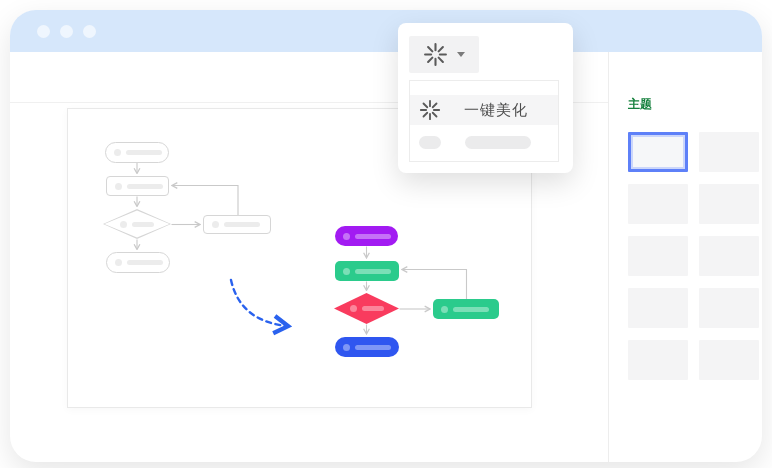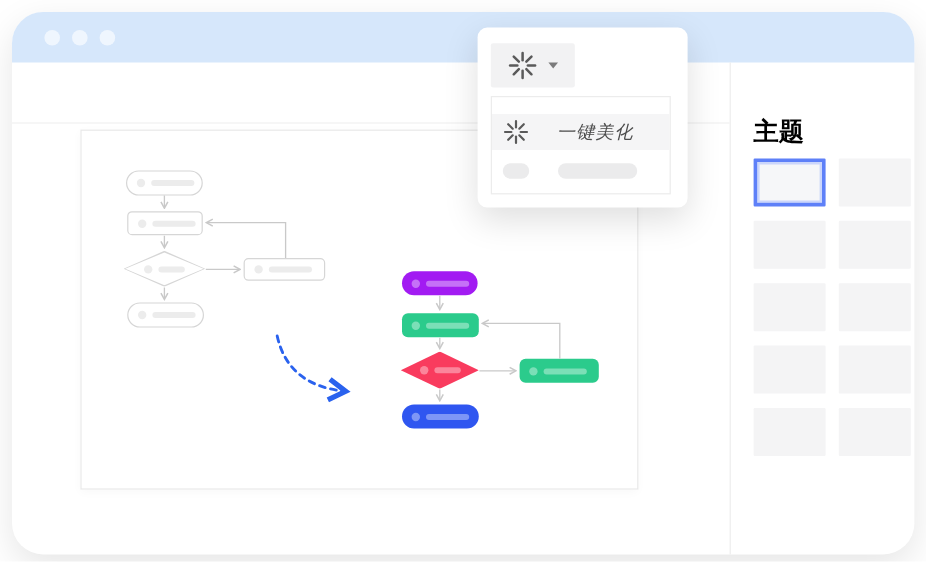--- a/index.html
+++ b/index.html
@@ -6,21 +6,21 @@
   #stage{position:relative;width:772px;height:468px;overflow:hidden;}
   #window{position:absolute;left:10px;top:10px;width:752px;height:452px;background:#fff;
           border-radius:26px;box-shadow:0 10px 30px rgba(0,0,0,.10);}
   
   .hdr{position:absolute;left:0;top:0;width:100%;height:42px;border-radius:26px 26px 0 0;
        display:flex;align-items:center;padding-left:27px;gap:10px;box-sizing:border-box;background:#D6E7FB;}
   .hdr .dot{width:13px;height:13px;border-radius:50%;background:rgba(255,255,255,.62);}
   .toolbar-strip{position:absolute;left:0;top:42px;width:598px;height:50px;border-bottom:1px solid #F0F0F0;}
   
   .sidebar{position:absolute;left:598px;top:42px;right:0;bottom:0;border-left:1px solid #EDEDED;}
-  .sidebar-title{position:absolute;left:19px;top:44px;font-size:21px;font-weight:700;color:#000000;}
+  .sidebar-title{position:absolute;left:19px;top:44px;font-size:12px;font-weight:700;color:#15803d;}
   .theme-grid{position:absolute;left:19px;top:80px;display:grid;grid-template-columns:repeat(2,60px);
               grid-auto-rows:40px;column-gap:11px;row-gap:12px;}
   .theme-cell{background:#F4F4F5;border-radius:1px;box-sizing:border-box;}
   .theme-cell.selected{background:#F6F7F9;border:3px solid #5E80F8;box-shadow:inset 0 0 0 2px #CBD6FB;}
   
   .card{position:absolute;left:57px;top:98px;width:463px;height:298px;background:#fff;
         border:1px solid #E9E9E9;box-shadow:0 2px 8px rgba(0,0,0,.03);}
   .n{position:absolute;box-sizing:border-box;}
   .pill{border-radius:11px;}
   .rrect{border-radius:5px;}
@@ -37,21 +37,21 @@
   .w .d,.w .b{background:rgba(255,255,255,.38);}
   svg.conn{position:absolute;inset:0;pointer-events:none;}
   
   .panel{position:absolute;left:388px;top:13px;width:175px;height:150px;background:#fff;border-radius:8px;
          box-shadow:0 10px 28px rgba(0,0,0,.13);z-index:5;}
   .beautify-btn{position:absolute;left:11px;top:13px;width:70px;height:37px;background:#F2F2F3;border:none;
                 border-radius:2px;display:flex;align-items:center;justify-content:center;gap:9px;cursor:pointer;}
   .caret{width:0;height:0;border-left:4.5px solid transparent;border-right:4.5px solid transparent;
          border-top:5.5px solid #7B7B7B;}
   .menu{position:absolute;left:11px;top:57px;width:150px;height:82px;background:#fff;
-        border:1px solid #ECECEC;box-sizing:border-box;font-style:italic;}
+        border:1px solid #ECECEC;box-sizing:border-box;}
   .menu-item{position:absolute;left:0;top:14px;width:100%;height:30px;background:#F5F5F6;display:flex;
              align-items:center;padding-left:9px;gap:23px;box-sizing:border-box;cursor:pointer;}
   .menu-item .lbl{font-size:15px;color:#4C4C4C;letter-spacing:1px;white-space:nowrap;}
   .ph-row{position:absolute;left:9px;top:55px;display:flex;align-items:center;gap:24px;}
   .pillph{height:13px;border-radius:6.5px;background:#EBEBEC;}
   .pillph.sm{width:22px;}
   .pillph.lg{width:66px;}
 </style>
 </head>
 <body>

